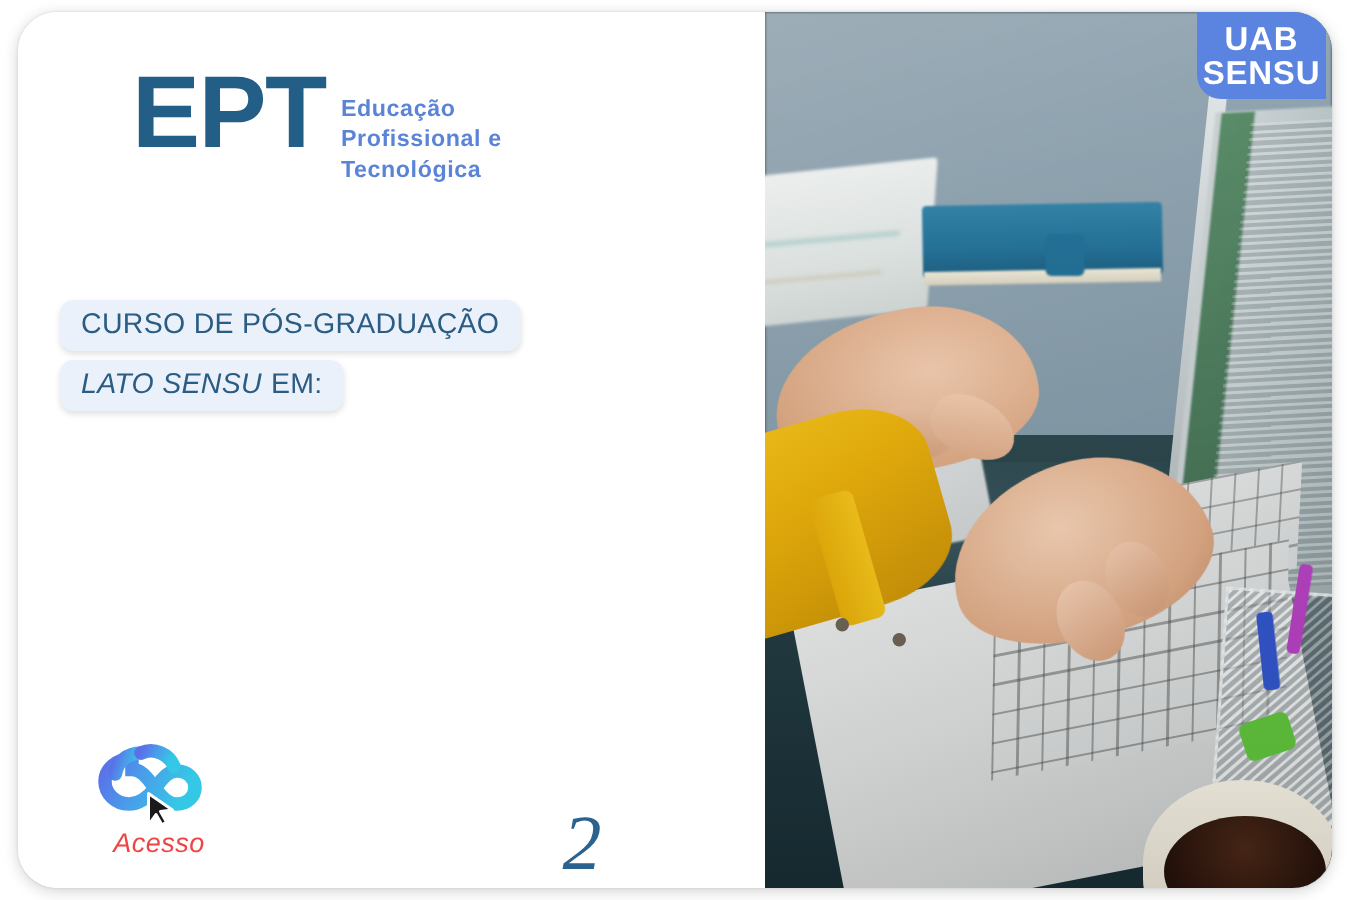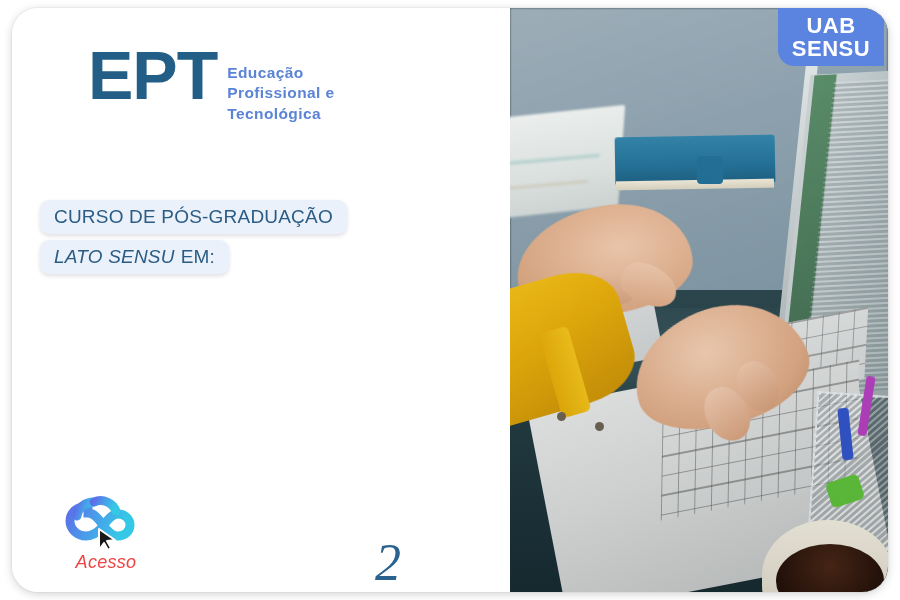--- a/index.html
+++ b/index.html
@@ -361,21 +361,21 @@
     position: absolute; inset: 0;
     background: linear-gradient(180deg, rgba(255,255,255,0.05), rgba(0,0,0,0.08));
     pointer-events: none;
   }
 
   
   .uab-badge {
     position: absolute;
     right: 4px;
     top: 0;
-    width: 106px;
+    width: 86px;
     height: 58px;
     background: #5B83E0;
     border-bottom-left-radius: 16px;
     color: #ffffff;
     font-family: "Liberation Sans", sans-serif;
     font-weight: bold;
     font-size: 22px;
     line-height: 1.06;
     letter-spacing: 0.5px;
     display: flex;

